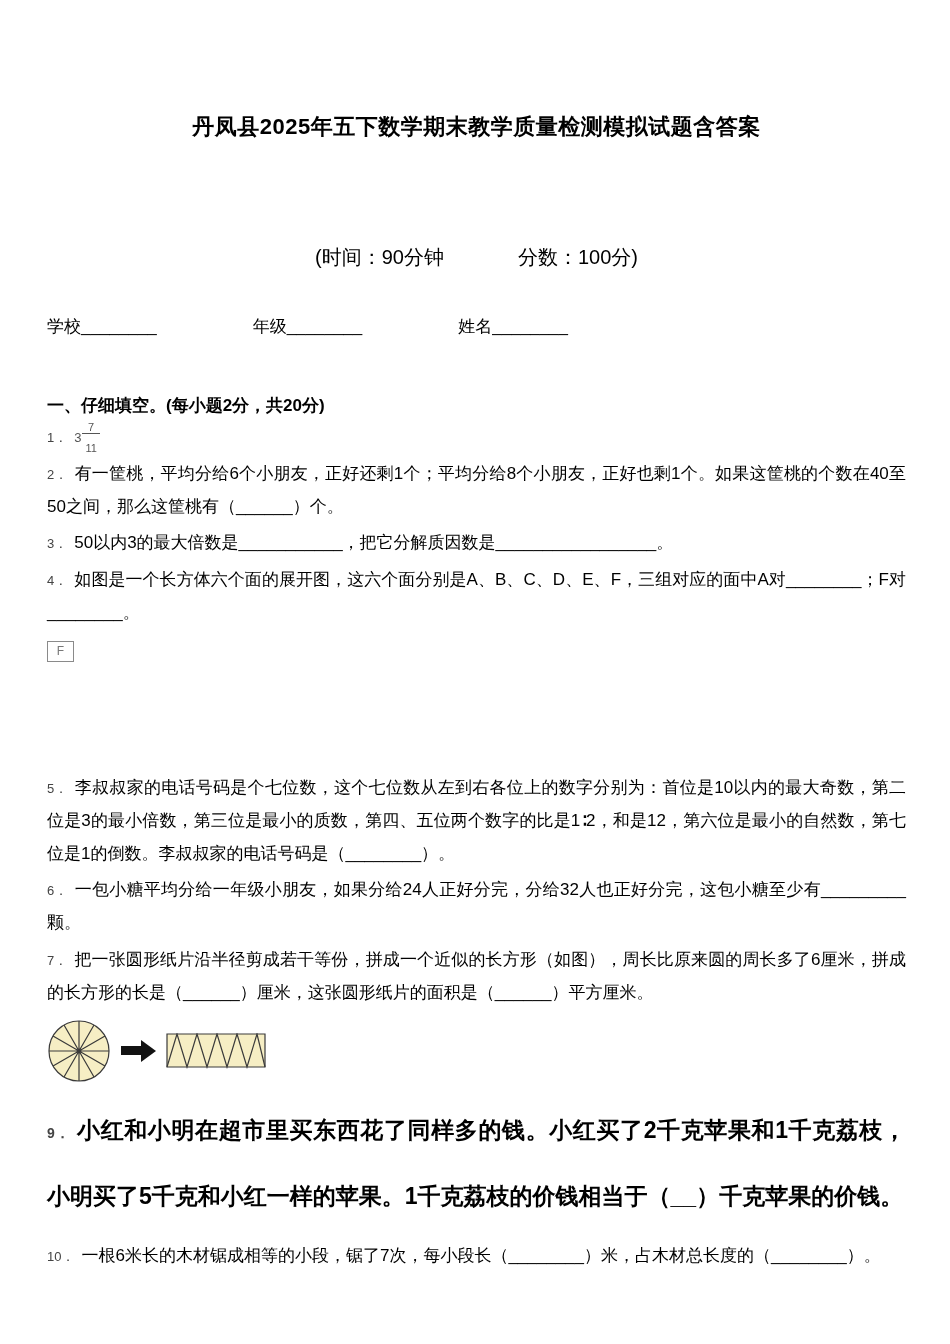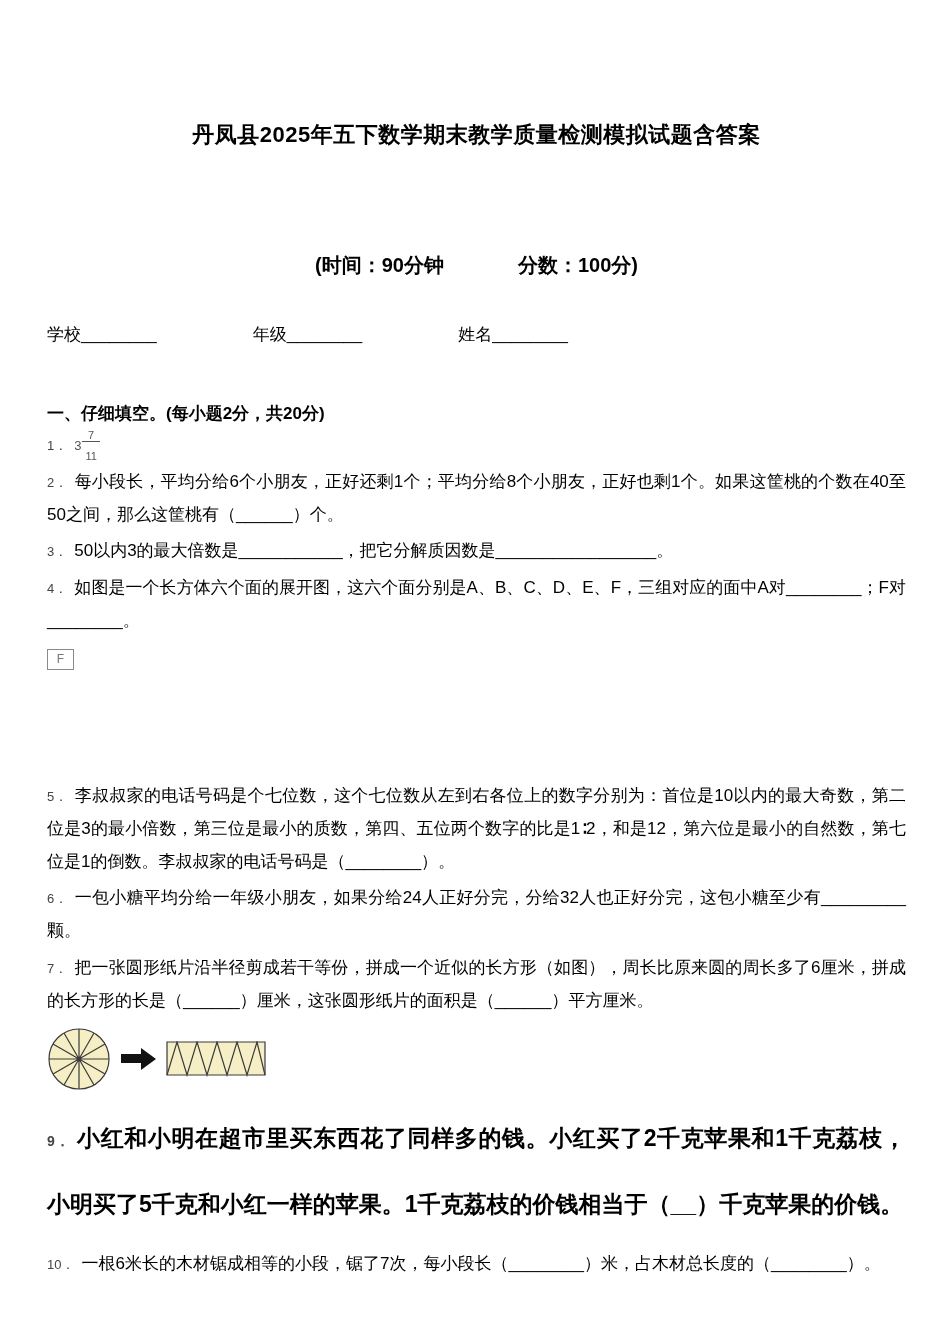--- a/index.html
+++ b/index.html
@@ -4,26 +4,26 @@
 <style>
   html,body { margin:0; padding:0; }
   body {
     width:950px; height:1344px; overflow:hidden;
     background:#ffffff; color:#000;
     font-family:"Liberation Sans", sans-serif;
   }
   .page { box-sizing:border-box; width:950px; height:1344px; padding:0 44px 0 47px; }
 
   .title {
-    margin:12px; padding-top:108px;
+    margin:4px; padding-top:108px;
     text-align:center; font-size:22px; font-weight:700; letter-spacing:.5px;
   }
   .meta {
     margin-top:102px; display:flex; justify-content:center; gap:74px;
-    font-size:20px; font-weight:700;
+    font-size:20px; font-weight:400;
   }
   .fields {
     margin-top:44px; display:flex; justify-content:flex-start; gap:96px;
     font-size:17px;
   }
   .section { margin-top:56px; font-size:17px; font-weight:600; }
 
   .item { font-size:17px; line-height:1.95; margin-top:3px; text-align:justify; }
   .num  { font-size:13px; color:#444; margin-right:7px; }
 
@@ -84,21 +84,21 @@
     <span class="num">1．</span><span class="mixedfrac">
         <span>3</span>
         <span class="frac">
           <span class="fnum">7</span>
           <span class="fden">11</span>
         </span>
       </span>
   </div>
 
   <div class="item">
-    <span class="num">2．</span><span>每小段长，平均分给6个小朋友，正好还剩1个；平均分给8个小朋友，正好也剩1个。如果这筐桃的个数在40至50之间，那么这筐桃有（______）个。</span>
+    <span class="num">2．</span><span>有一筐桃，平均分给6个小朋友，正好还剩1个；平均分给8个小朋友，正好也剩1个。如果这筐桃的个数在40至50之间，那么这筐桃有（______）个。</span>
   </div>
 
   <div class="item">
     <span class="num">3．</span><span>50以内3的最大倍数是___________，把它分解质因数是_________________。</span>
   </div>
 
   <div class="item">
     <span class="num">4．</span><span>如图是一个长方体六个面的展开图，这六个面分别是A、B、C、D、E、F，三组对应的面中A对________；F对________。</span>
   </div>
 

